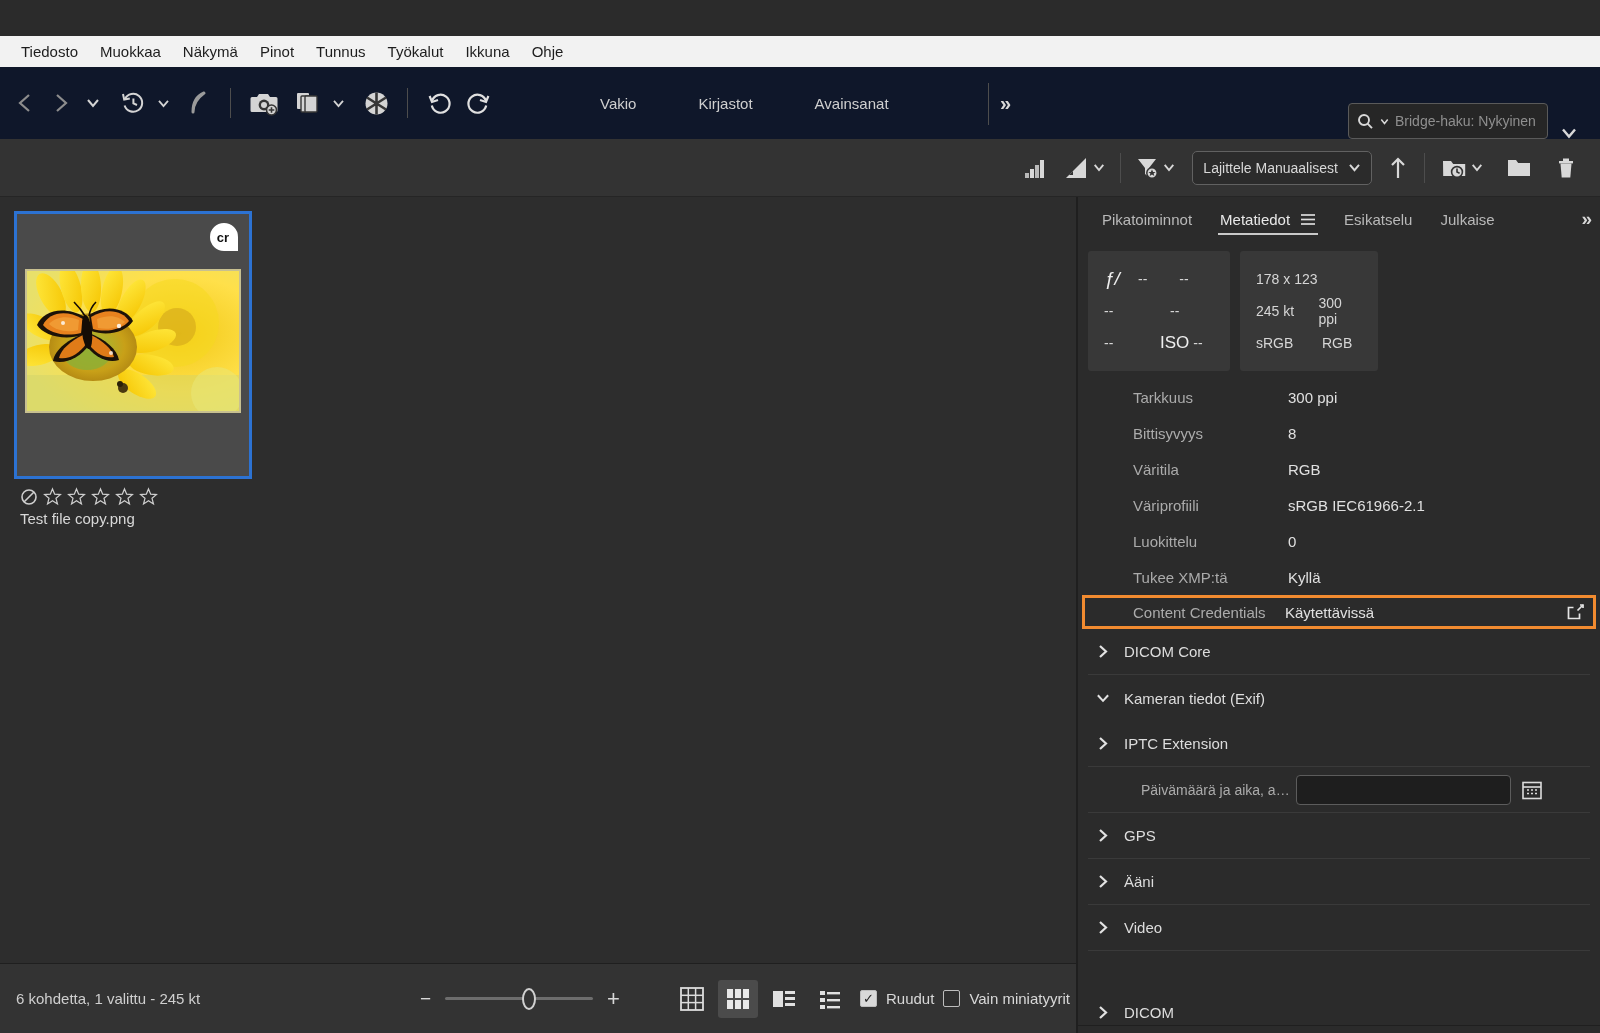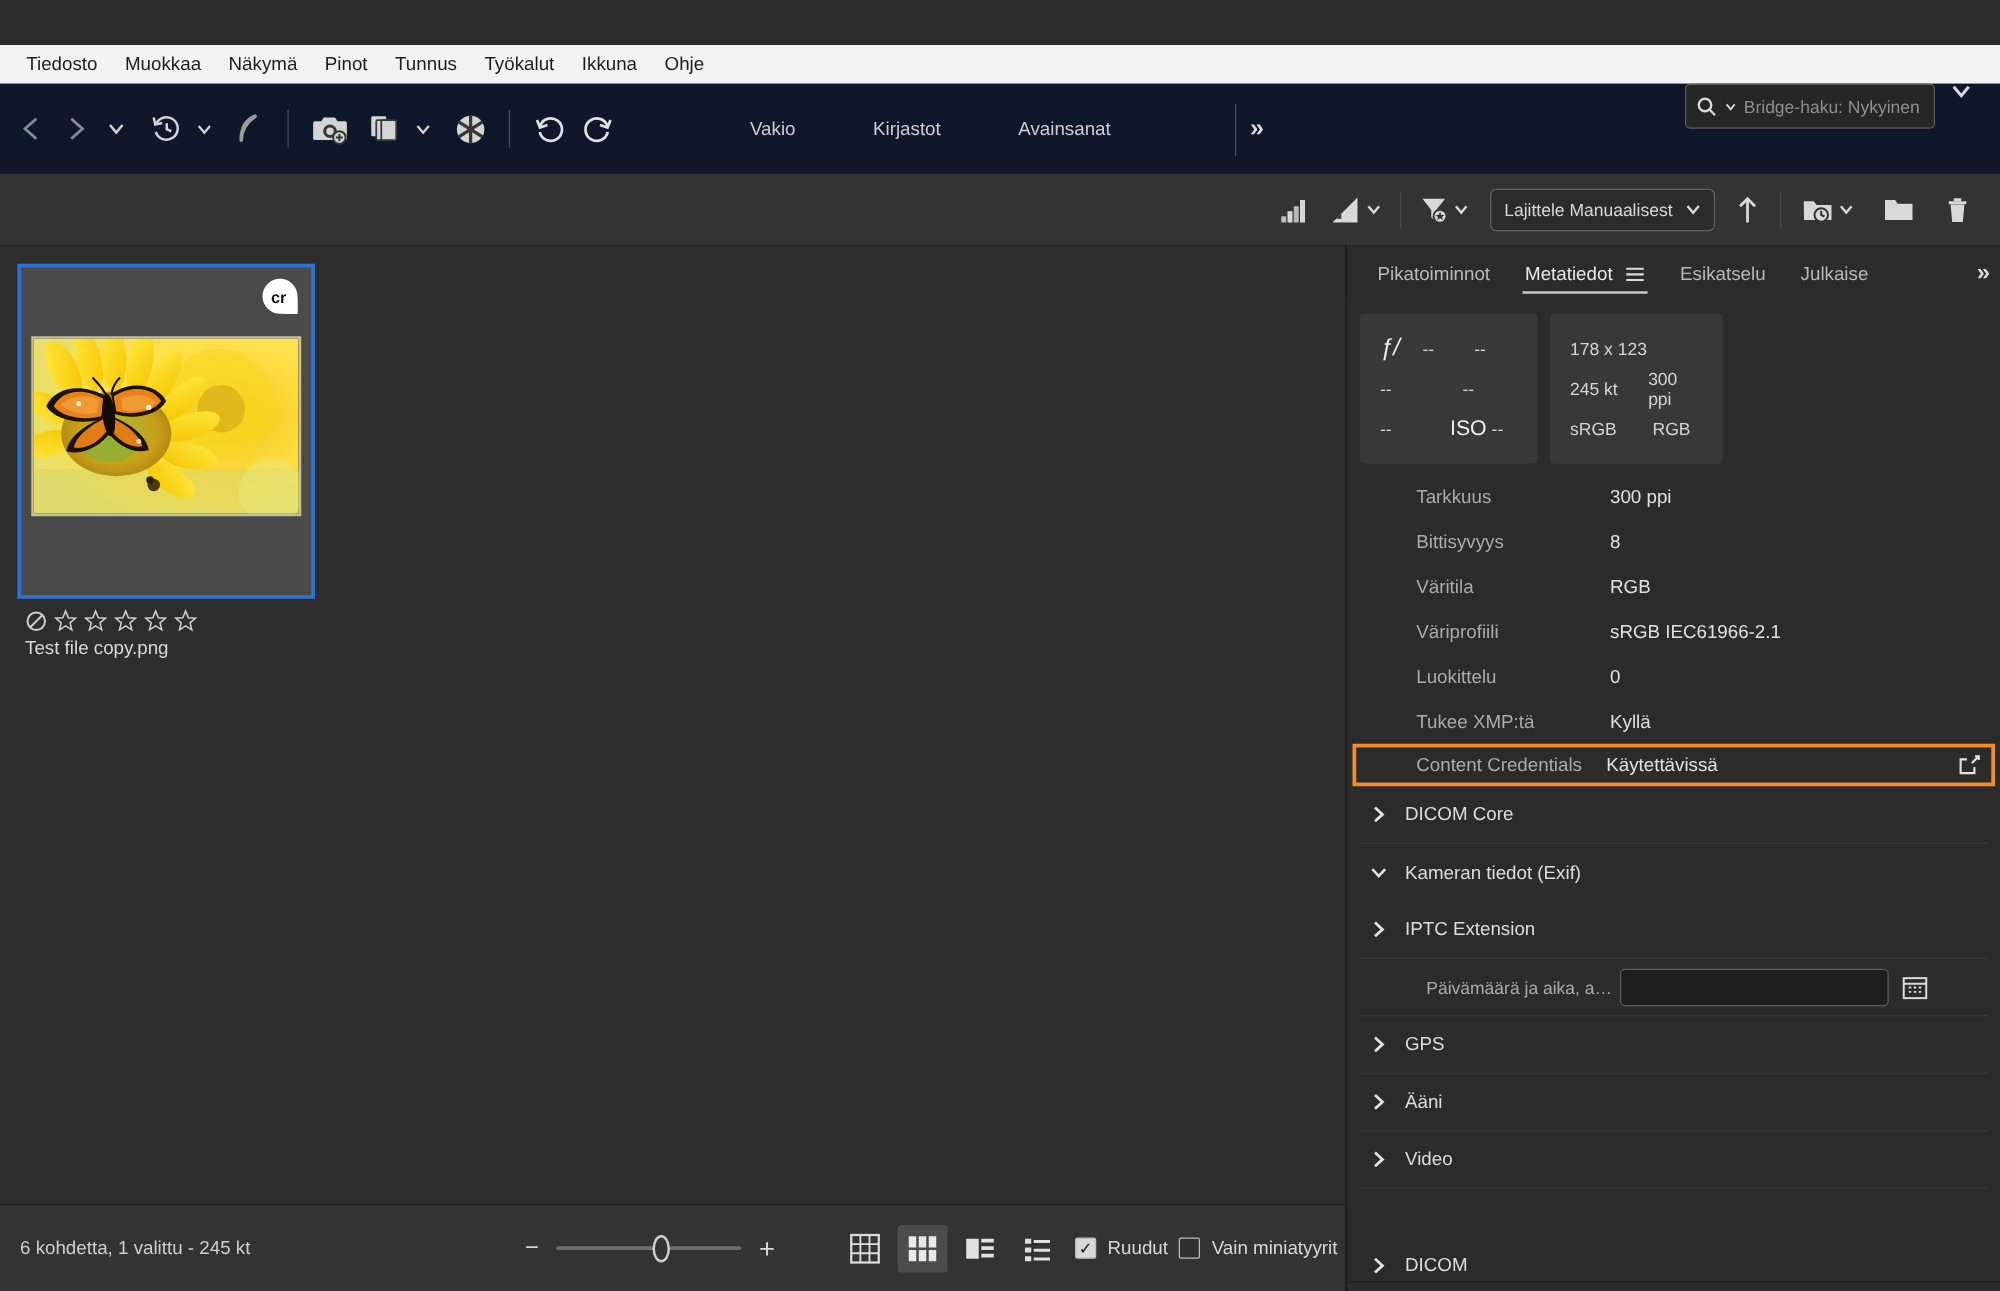--- a/index.html
+++ b/index.html
@@ -33,21 +33,21 @@
   .sep { width: 1px; height: 30px; background: #4d4d4d; margin: 0 12px; }
   .ws-tabs {
     position: absolute; left: 600px; top: 0; height: 72px;
     display: flex; align-items: center; gap: 62px;
   }
   .ws-tab { font-size: 15px; color: #cfcfcf; }
   .ws-divider { position: absolute; left: 988px; top: 16px; width: 1px; height: 42px; background: #4d4d4d; }
   .chev2 { position: absolute; left: 1000px; top: 0; height: 72px; display: flex; align-items: center; }
   .search-wrap {
     position: absolute; right: 22px; top: 0; height: 72px;
-    display: flex; align-items: flex-start; gap: 12px; padding-left: 16px;
+    display: flex; align-items: flex-end; gap: 12px; padding-left: 16px;
   }
   .search-box {
     width: 200px; height: 36px; background: #262626; border: 1px solid #5a5a5a;
     border-radius: 4px; display: flex; align-items: center; padding: 0 8px; gap: 6px;
   }
   .search-box .ph { font-size: 14px; color: #8f8f8f; white-space: nowrap; }
 
   
   .toolbar2 {
     height: 58px; background: #333333; flex: 0 0 58px;

